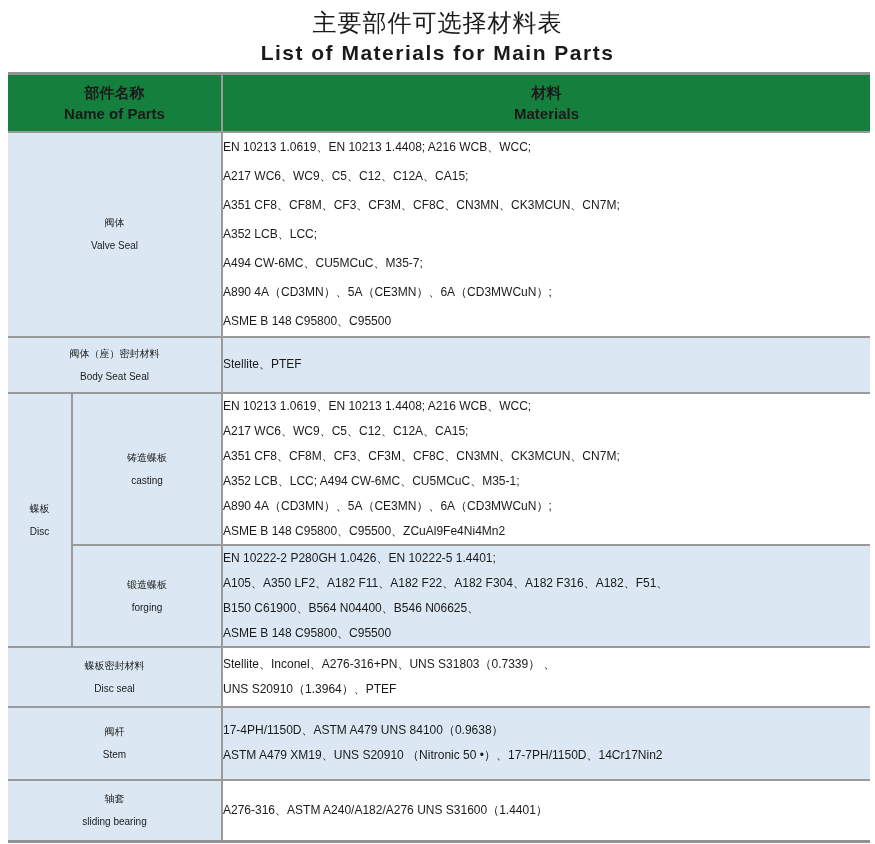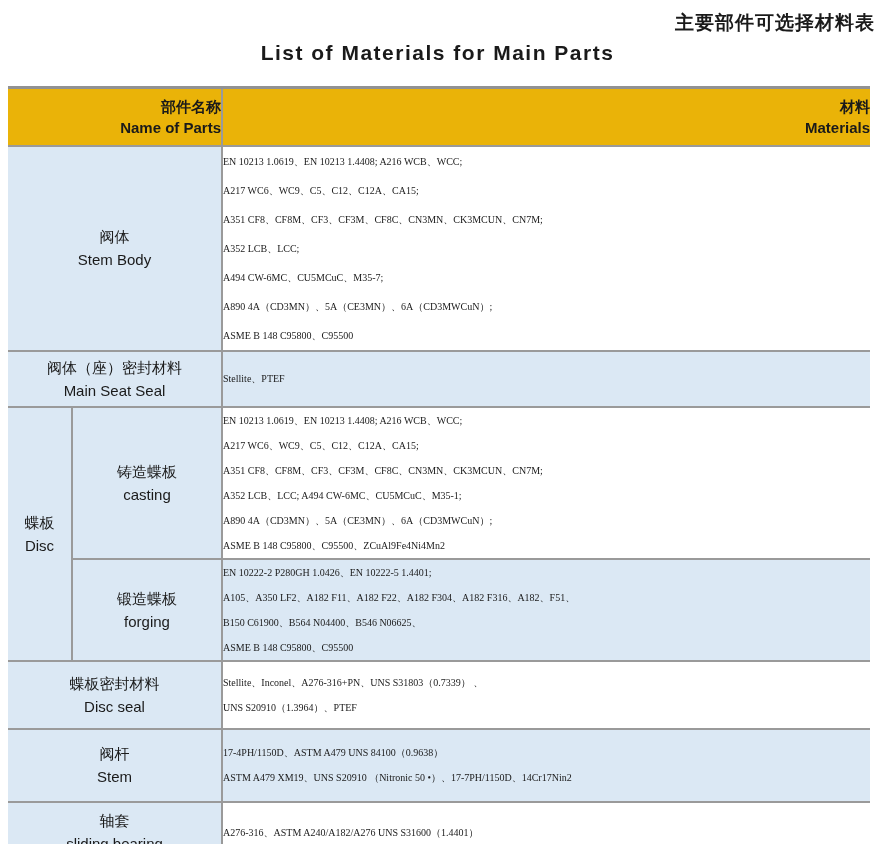--- a/index.html
+++ b/index.html
@@ -10,28 +10,28 @@
     color: #1a1a1a;
     width: 875px;
   }
   .page {
     width: 875px;
     height: 844px;
     overflow: hidden;
   }
   .title-zh {
     margin: 8px 0 2px 0;
-    text-align: right;
-    font-size: 19px;
-    font-weight: bold;
+    text-align: center;
+    font-size: 24px;
+    font-weight: normal;
     letter-spacing: 1px;
     line-height: 30px;
   }
   .title-en {
-    margin: 0 0 20px 0;
+    margin: 0 0 6px 0;
     text-align: center;
     font-size: 21px;
     font-weight: bold;
     letter-spacing: 1.5px;
     line-height: 26px;
   }
   table.materials {
     border-collapse: collapse;
     table-layout: fixed;
     width: 862px;
@@ -40,39 +40,38 @@
     border-bottom: 3px solid #929292;
   }
   table.materials td, table.materials th {
     border: 2px solid #9a9a9a;
     padding: 0;
     vertical-align: middle;
   }
   table.materials tr > *:first-child { border-left: 0; }
   table.materials tr > *:last-child  { border-right: 0; }
   th.hdr {
-    background: #eab308;
+    background: #15803d;
     font-size: 15px;
     font-weight: bold;
-    text-align: right;
+    text-align: center;
     line-height: 21px;
   }
   td.name {
     background: #dbe8f4;
-    font-size: 15px;
+    font-size: 10px;
     font-weight: normal;
     text-align: center;
     line-height: 23px;
   }
   td.mat {
     background: #ffffff;
-    font-size: 10px;
+    font-size: 12px;
     padding-left: 38px;
     padding-right: 4px;
-    font-family: Liberation Serif, serif;
   }
   td.mat.alt { background: #dbe8f4; }
   td.mat .ln { line-height: 25px; }
   td.mat.wide .ln { line-height: 29px; }
 </style>
 </head>
 <body>
 
 <div class="page">
 
@@ -94,37 +93,37 @@
       </th>
       <th class="hdr">
         <div>材料</div>
         <div>Materials</div>
       </th>
     </tr>
 
     <tr style="height:201px">
       <td class="name" colspan="2">
         <div>阀体</div>
-        <div>Stem Body</div>
+        <div>Valve Seal</div>
       </td>
       <td class="mat wide">
         <div class="ln">EN 10213 1.0619、EN 10213 1.4408; A216 WCB、WCC;</div>
         <div class="ln">A217 WC6、WC9、C5、C12、C12A、CA15;</div>
         <div class="ln">A351 CF8、CF8M、CF3、CF3M、CF8C、CN3MN、CK3MCUN、CN7M;</div>
         <div class="ln">A352 LCB、LCC;</div>
         <div class="ln">A494 CW-6MC、CU5MCuC、M35-7;</div>
         <div class="ln">A890 4A（CD3MN）、5A（CE3MN）、6A（CD3MWCuN）;</div>
         <div class="ln">ASME B 148 C95800、C95500</div>
       </td>
     </tr>
 
     <tr style="height:56px">
       <td class="name" colspan="2">
         <div>阀体（座）密封材料</div>
-        <div>Main Seat Seal</div>
+        <div>Body Seat Seal</div>
       </td>
       <td class="mat alt">
         <div class="ln">Stellite、PTEF</div>
       </td>
     </tr>
 
     <tr style="height:145px">
       <td class="name" rowspan="2">
         <div>蝶板</div>
         <div>Disc</div>
@@ -149,21 +148,21 @@
         <div>forging</div>
       </td>
       <td class="mat alt">
         <div class="ln">EN 10222-2 P280GH 1.0426、EN 10222-5 1.4401;</div>
         <div class="ln">A105、A350 LF2、A182 F11、A182 F22、A182 F304、A182 F316、A182、F51、</div>
         <div class="ln">B150 C61900、B564 N04400、B546 N06625、</div>
         <div class="ln">ASME B 148 C95800、C95500</div>
       </td>
     </tr>
 
-    <tr style="height:68px">
+    <tr style="height:60px">
       <td class="name" colspan="2">
         <div>蝶板密封材料</div>
         <div>Disc seal</div>
       </td>
       <td class="mat">
         <div class="ln">Stellite、Inconel、A276-316+PN、UNS S31803（0.7339） 、</div>
         <div class="ln">UNS S20910（1.3964）、PTEF</div>
       </td>
     </tr>
 

